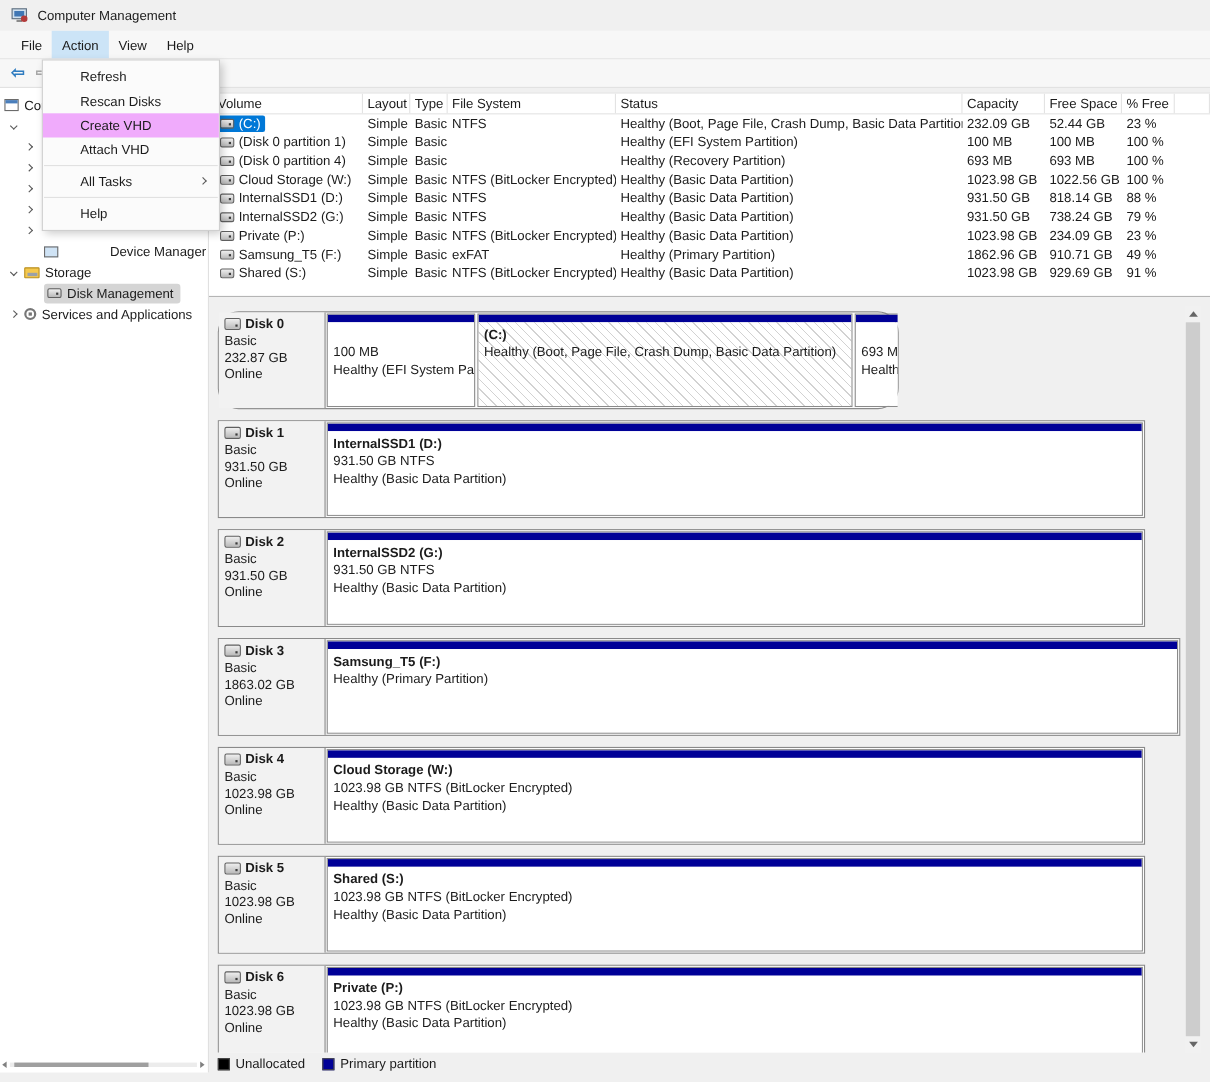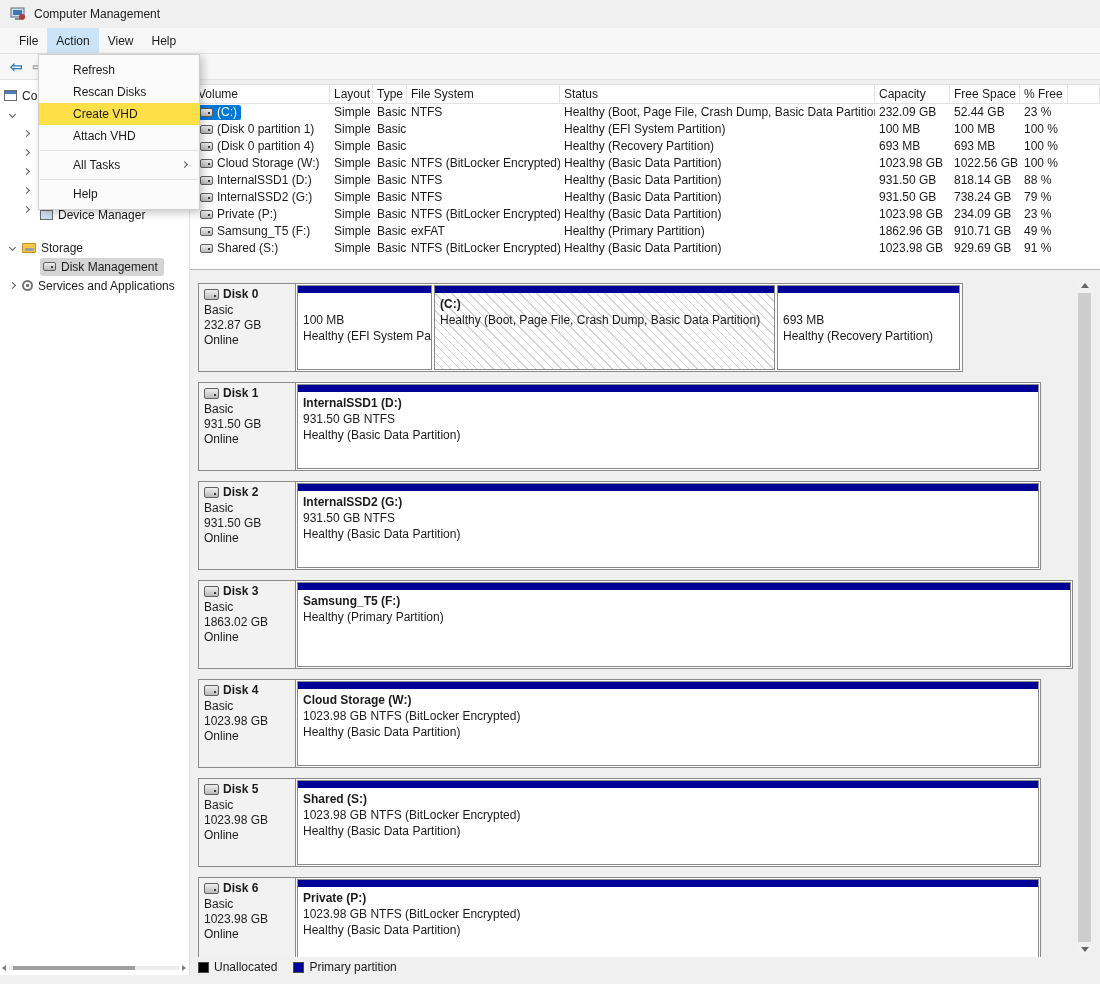--- a/index.html
+++ b/index.html
@@ -16,21 +16,21 @@
   .menu-item.active{background:var(--menu-highlight);}
 
   
   .toolbar{position:absolute;left:0;top:54px;right:0;height:26px;display:flex;align-items:center;gap:10px;padding-left:10px;background:#f7f7f7;border-bottom:1px solid #e2e2e2;}
   .arrow-back{color:#2f7cc0;font-size:15px;font-weight:bold;line-height:1;}
   .arrow-fwd{color:#a8a8a8;font-size:15px;font-weight:bold;line-height:1;}
 
   
   .dropdown{position:absolute;left:38px;top:54px;width:162px;background:#fbfbfb;border:1px solid #cfcfcf;box-shadow:3px 3px 8px rgba(0,0,0,.22);padding:4px 0;z-index:50;}
   .dd-item{height:22px;line-height:22px;padding-left:34px;position:relative;white-space:nowrap;}
-  .dd-item.hl{background:#fde047;}
+  .dd-item.hl{background:#f0abfc;}
   .dd-sep{height:1px;background:#e1e1e1;margin:3px 1px;}
   .dd-arrow{position:absolute;right:12px;top:8px;}
 
   
   .sidebar{position:absolute;left:0;top:80px;width:190px;bottom:9px;background:#fff;border-right:1px solid #e0e0e0;overflow:hidden;}
   .tree-row{position:absolute;left:0;width:100%;height:19px;display:flex;align-items:center;white-space:nowrap;}
   .chev{width:5px;height:5px;border-right:1.5px solid #5a5a5a;border-bottom:1.5px solid #5a5a5a;display:inline-block;flex:0 0 auto;}
   .chev.r{transform:rotate(-45deg);}
   .chev.d{transform:rotate(45deg);}
   .ticon{display:inline-block;flex:0 0 auto;margin-right:5px;}
@@ -138,21 +138,21 @@
     </div>
     <div class="tree-row" style="top:82px;">
       <span class="chev r" style="margin-left:24px;"></span>
     </div>
     <div class="tree-row" style="top:101px;">
       <span class="chev r" style="margin-left:24px;"></span>
     </div>
     <div class="tree-row" style="top:120px;">
       <span class="chev r" style="margin-left:24px;"></span>
     </div>
-    <div class="tree-row" style="top:125px;">
+    <div class="tree-row" style="top:139px;gap:42px;">
       <span class="ticon ic-monitor" style="margin-left:40px;"></span>
       <span>Device Manager</span>
     </div>
     <div class="tree-row" style="top:158px;">
       <span class="chev d" style="margin-left:10px;margin-right:7px;"></span>
       <span class="ticon ic-folder"></span>
       <span>Storage</span>
     </div>
     <div class="tree-row" style="top:177px;">
       <span class="sel-chip" style="margin-left:40px;">
@@ -330,21 +330,21 @@
         <div>Healthy (Basic Data Partition)</div>
         <div>1023.98 GB</div>
         <div>929.69 GB</div>
         <div>91 %</div>
           <div></div>
       </div>
     </div>
 
     <div class="disk-area">
 
-      <div class="disk-row" style="top:5px;left:8px;width:765px;">
+      <div class="disk-row" style="top:5px;left:8px;width:619px;border-radius:19px;">
         <div class="disk-info">
           <div class="dname">
               <span class="hdd big"></span>
               <span>Disk 0</span>
             </div>
           <div>Basic</div>
           <div>232.87 GB</div>
           <div>Online</div>
         </div>
         <div class="disk-parts">

